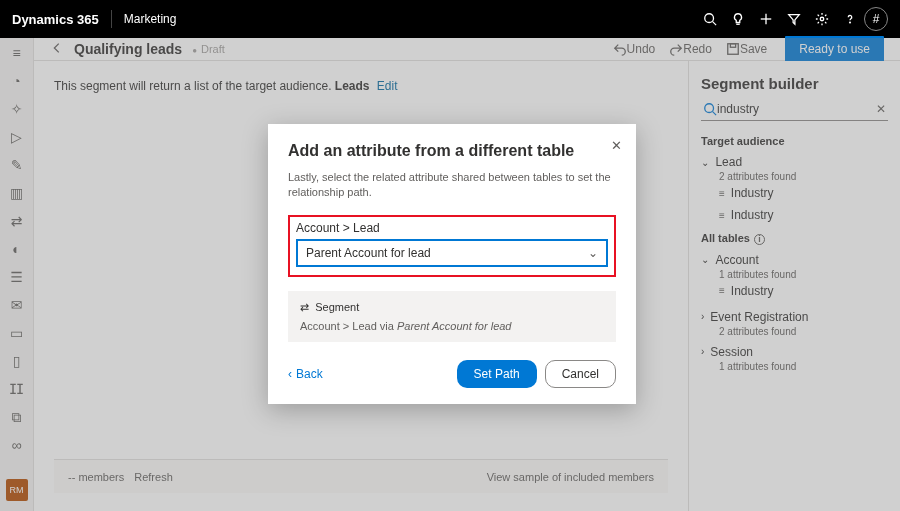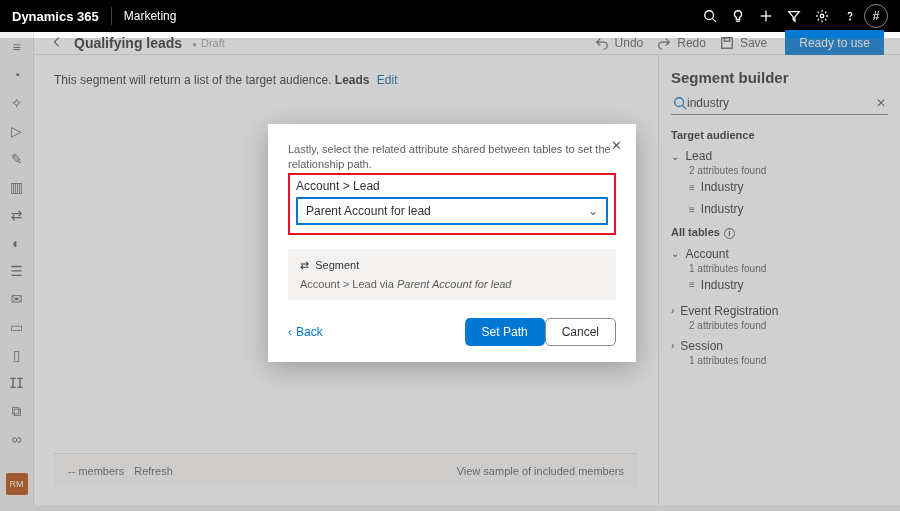--- a/index.html
+++ b/index.html
@@ -1,77 +1,77 @@
 <!DOCTYPE html>
 <html><head>
 <meta charset="utf-8">
 <style>
   * { box-sizing: border-box; margin: 0; padding: 0; font-family: "Segoe UI", Tahoma, sans-serif; }
   body { width: 900px; height: 511px; overflow: hidden; background: #f3f2f1; font-size: 12px; color: #323130; position: relative; }
-  .topbar { height: 32px; background: #000; color: #fff; display: flex; align-items: center; padding: 0 12px; }
+  .topbar { height: 38px; background: #000; color: #fff; display: flex; align-items: center; padding: 0 12px; }
   .topbar .prod { font-size: 13px; font-weight: 600; }
   .topbar .sep { width: 1px; height: 18px; background: #444; margin: 0 12px; }
   .topbar .mod { font-size: 12px; }
   .topbar .spacer { flex: 1; }
   .topbar .tb-icon { width: 28px; height: 28px; display: flex; align-items: center; justify-content: center; color: #fff; }
   .topbar .avatar { width: 24px; height: 24px; border-radius: 50%; border: 1px solid #888; display: flex; align-items: center; justify-content: center; font-size: 12px; }
   .shell { display: flex; height: calc(100% - 38px); }
   .leftrail { width: 34px; background: #f3f2f1; border-right: 1px solid #e1dfdd; display: flex; flex-direction: column; align-items: center; padding-top: 6px; gap: 10px; }
   .leftrail .lr-ic { width: 18px; height: 18px; color: #605e5c; display:flex; align-items:center; justify-content:center; font-size:14px;}
   .leftrail .lr-avatar { margin-top: auto; margin-bottom: 10px; width: 22px; height: 22px; background: #b34b00; color: #fff; font-size: 9px; display: flex; align-items: center; justify-content: center; border-radius: 2px; }
   .maincol { flex: 1; display: flex; flex-direction: column; background: #f3f2f1; }
   .titlebar { height: 23px; display: flex; align-items: center; padding: 0 16px; background: #fff; border-bottom: 1px solid #e1dfdd; }
   .titlebar .back { color: #605e5c; margin-right: 10px; }
   .titlebar h1 { font-size: 14px; font-weight: 600; }
   .titlebar .status { margin-left: 10px; color: #a19f9d; font-size: 11px; }
   .titlebar .status::before { content: "●"; font-size: 8px; margin-right: 4px; }
   .titlebar .spacer { flex: 1; }
-  .cmd { display: flex; align-items: center; gap: 6px; color: #605e5c; font-size: 12px; margin-left: 14px; }
+  .cmd { display: flex; align-items: center; gap: 0; color: #605e5c; font-size: 12px; margin-left: 14px; }
   .cmd.primary { background: #0078d4; color: #ffffff; padding: 6px 14px; border-radius: 1px; font-size: 12px; margin-left: 18px; }
   .workarea { flex: 1; display: flex; }
   .canvas { flex: 1; padding: 18px 20px; background: #fff; margin: 0; display:flex; flex-direction:column; }
   .intro { font-size: 12px; color: #323130; }
   .intro .link { color: #0369a1; margin-left: 4px; }
   .searchlabel { margin-top: 240px; font-size: 13px; font-weight:600; color:#323130; text-align:center; }
   .footer { margin-top:auto; height:34px; border-top:1px solid #e1dfdd; background:#faf9f8; display:flex; align-items:center; padding:0 14px; color:#605e5c; font-size:11px;}
   .footer .m1 { }
   .footer .m2 { margin-left:10px;}
   .footer .spacer { flex:1;}
-  .rightpanel { width: 242px; border-left: 1px solid #e1dfdd; background: #fff; padding: 14px 12px; overflow:hidden; }
+  .rightpanel { width: 212px; border-left: 1px solid #e1dfdd; background: #fff; padding: 14px 12px; overflow:hidden; }
   .rightpanel h2 { font-size: 15px; font-weight: 600; margin-bottom: 6px; }
   .rightpanel .hint { font-size: 10px; color: #605e5c; margin-bottom: 10px; }
   .searchbox { display:flex; align-items:center; border-bottom:1px solid #8a8886; padding:4px 2px; margin-bottom:14px; color:#0078d4; }
   .searchbox input { border:none; outline:none; flex:1; font-size:12px; color:#323130; background:transparent;}
   .searchbox .sx { color:#605e5c; font-size:12px;}
   .section-h { font-size: 11px; font-weight:600; margin:6px 0; color:#323130;}
   .group { margin-bottom:6px;}
   .group-h { display:flex; align-items:center; gap:6px; font-size:12px; color:#323130; padding:2px 0;}
   .group-h .caret { font-size:10px;}
   .group-sub { font-size:10px; color:#605e5c; margin-left:18px; }
   .attr { display:flex; align-items:center; gap:6px; margin-left:18px; padding:4px 0; font-size:12px; color:#323130;}
   .attr .aic { color:#605e5c; font-size:10px;}
   .infoic { font-size:9px; border:1px solid #605e5c; border-radius:50%; width:11px; height:11px; display:inline-flex; align-items:center; justify-content:center; margin-left:4px; color:#605e5c;}
   
   .overlay { position:absolute; top:38px; left:0; right:0; bottom:0; background:rgba(120,120,120,0.35); }
   .modal { position:absolute; top:124px; left:268px; width:368px; background:#fff; box-shadow:0 6px 24px rgba(0,0,0,0.25); padding:18px 20px 16px; }
   .modal h3 { font-size:16px; font-weight:600; margin-bottom:10px;}
   .modal .close { position:absolute; top:14px; right:14px; color:#605e5c; font-size:13px;}
-  .modal .desc { font-size:11px; color:#605e5c; line-height:1.4;}
+  .modal .desc { font-size:11px; color:#605e5c; margin-bottom:14px; line-height:1.4;}
   .redbox { border:2px solid #e81123; padding:4px 6px 8px; margin-bottom:14px;}
   .pathlabel { font-size:12px; margin-bottom:4px;}
   .dd { border:2px solid #0078d4; height:28px; display:flex; align-items:center; padding:0 8px; font-size:12px; background:#fff;}
   .dd .spacer{flex:1;}
   .dd .chev{color:#605e5c;}
   .summary { background:#f3f2f1; padding:10px 12px; font-size:11px; color:#605e5c; margin-bottom:18px;}
   .summary .sh { display:flex; align-items:center; gap:6px; margin-bottom:6px; color:#323130;}
   .summary .via { font-style:italic;}
   .modal .actions { display:flex; align-items:center;}
   .modal .back { color:#0078d4; font-size:12px; display:flex; align-items:center; gap:4px;}
   .modal .spacer{flex:1;}
-  .btn { padding:6px 16px; font-size:12px; border-radius:5px; border:1px solid transparent;}
+  .btn { padding:6px 16px; font-size:12px; border-radius:10px; margin-left:8px; border:1px solid transparent;}
   .btn.pri { background:#0078d4; color:#fff;}
   .btn.sec { background:#fff; color:#323130; border:1px solid #8a8886;}
   svg { width: 14px; height: 14px; fill: none; stroke: currentColor; stroke-width: 1.5; }
 </style>
 </head>
 <body>
 
 <div class="topbar">
   <span class="prod">Dynamics 365</span>
   <span class="sep"></span>
@@ -241,20 +241,21 @@
           <div class="group-sub">1 attributes found</div>
         </div>
       </div>
     </div>
   </div>
 </div>
 
 <div class="overlay"></div>
 <div class="modal">
   <span class="close">✕</span>
+  <h3>Add an attribute from a different table</h3>
   <div class="desc">Lastly, select the related attribute shared between tables to set the relationship path.</div>
 
   <div class="redbox">
     <div class="pathlabel">Account &gt; Lead</div>
     <div class="dd">
       <span>Parent Account for lead</span>
       <span class="spacer"></span>
       <span class="chev">⌄</span>
     </div>
   </div>

